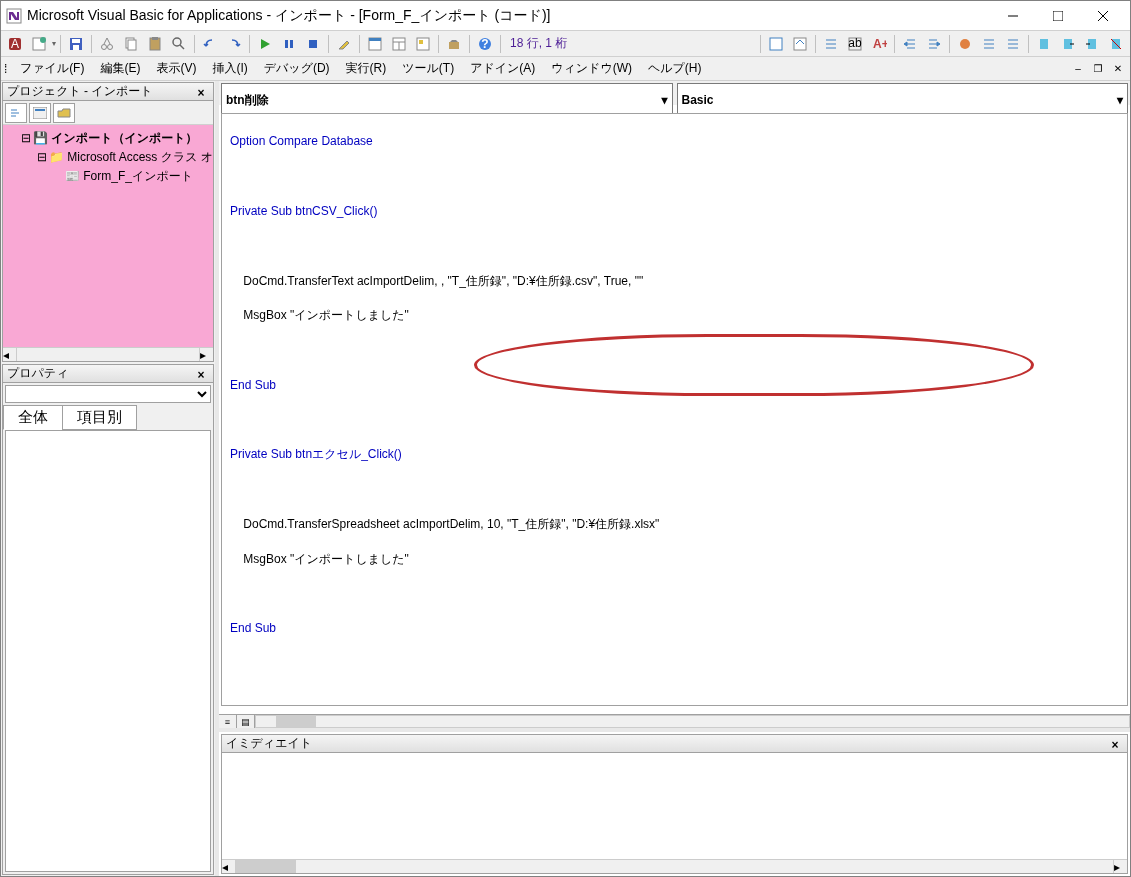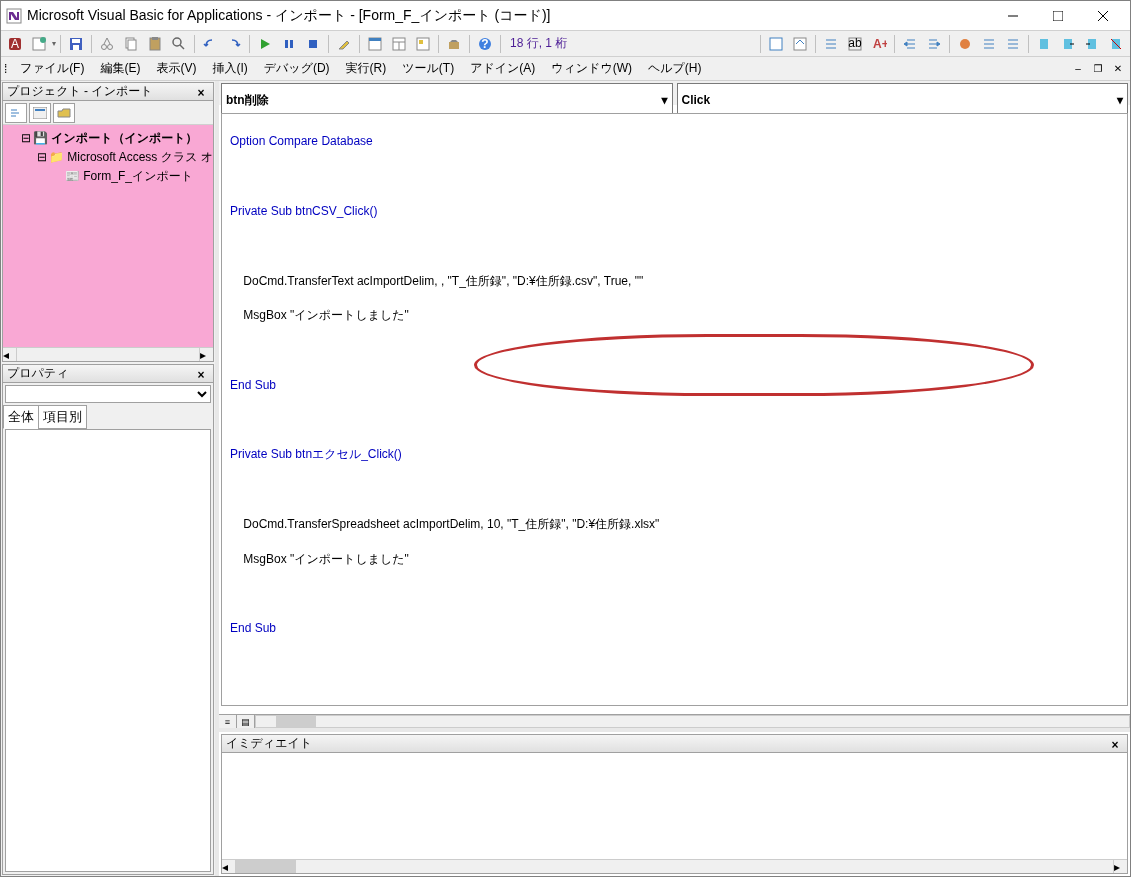--- a/index.html
+++ b/index.html
@@ -26,21 +26,21 @@
 .proj-toolbar{height:24px;background:#f0f0f0;display:flex;align-items:center;padding:2px;gap:2px;border-bottom:1px solid #d0d0d0}
 .proj-tb-btn{width:22px;height:20px;border:1px solid #a0a0a0;background:#fff;cursor:pointer;display:flex;align-items:center;justify-content:center}
 .tree{flex:1;background:#f9a8d4;padding:4px;overflow:auto;font-size:11px}
 .tree-node{padding:1px 0;white-space:nowrap;cursor:pointer}
 .tree-node.l1{padding-left:12px}
 .tree-node.l2{padding-left:28px}
 .tree-node.l3{padding-left:44px}
 .tree-icon{display:inline-block;width:14px;text-align:center}
 .props-combo{margin:2px;border:1px solid #a0a0a0;background:#fff;height:18px}
 .props-tabs{display:flex;background:#f0f0f0}
-.props-tab{padding:2px 4px;border:1px solid #a0a0a0;background:#fff;cursor:pointer;font-size:13px;margin-right:-1px}
+.props-tab{padding:2px 14px;border:1px solid #a0a0a0;background:#fff;cursor:pointer;font-size:15px;margin-right:-1px}
 .props-tab.active{border-bottom:1px solid #fff}
 .props-grid{flex:1;background:#fff;border:1px solid #a0a0a0;margin:0 2px 2px 2px;min-height:200px}
 .splitter-v{width:4px;background:#e8e8e8;cursor:ew-resize}
 .right-panel{flex:1;display:flex;flex-direction:column;overflow:hidden}
 .code-header{height:24px;display:flex;gap:4px;padding:2px;background:#f0f0f0}
 .code-combo{flex:1;border:1px solid #7a7a7a;background:#fff;display:flex;align-items:center;padding:16px 4px;font-weight:bold}
 .code-combo .arrow{margin-left:auto;cursor:pointer}
 .code-area{flex:1;background:#fff;border:1px solid #a0a0a0;margin:8px 2px;overflow:auto;position:relative;font-family:"MS Gothic",monospace;font-size:13px}
 .code-content{padding:2px 8px;line-height:1.45;white-space:pre}
 .code-line{color:#000}
@@ -363,21 +363,21 @@
 
     <div class="splitter-v"></div>
 
     <div class="right-panel">
       <div class="code-header">
         <div class="code-combo">
           <span>btn削除</span>
           <span class="arrow">▾</span>
         </div>
         <div class="code-combo">
-          <span>Click</span>
+          <span>Basic</span>
           <span class="arrow">▾</span>
         </div>
       </div>
 
       <div class="code-area">
         <div class="code-content">
 <div class="code-line kw">Option Compare Database</div>
 <div>&nbsp;</div>
 <div class="code-line kw">Private Sub btnCSV_Click()</div>
 <div>&nbsp;</div>

